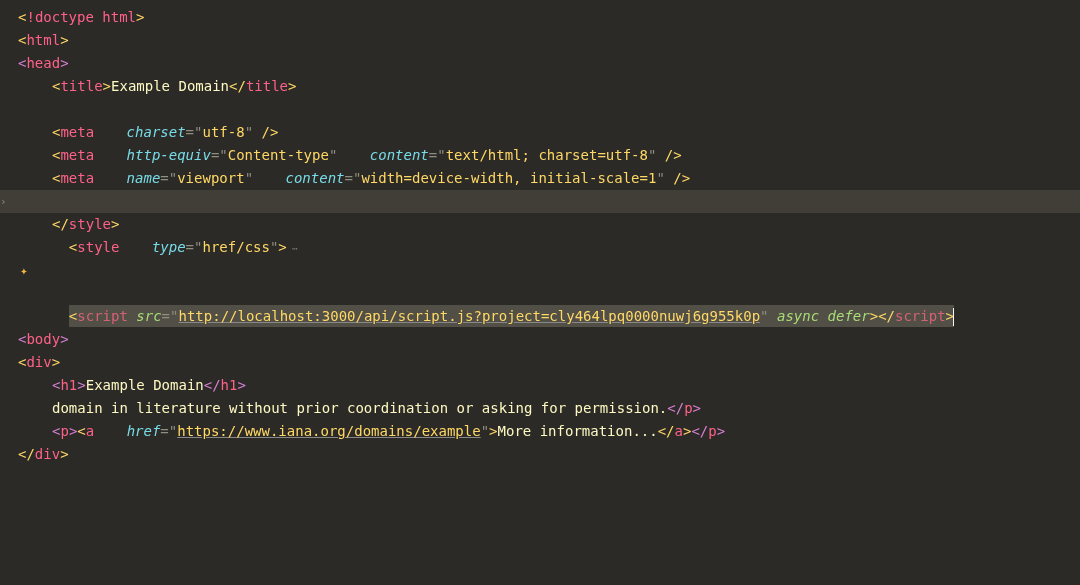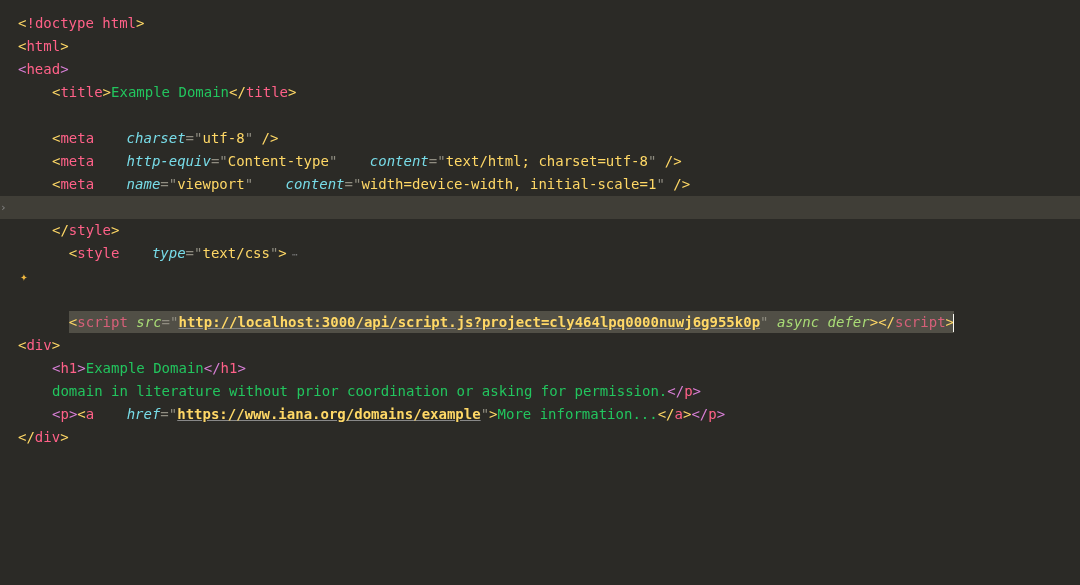--- a/index.html
+++ b/index.html
@@ -6,34 +6,34 @@
   body {
     background: #2b2a26;
     font-family: "SF Mono", Monaco, Menlo, Consolas, monospace;
     font-size: 14px;
     line-height: 23px;
     color: #d4d0c4;
     width: 1080px;
     height: 585px;
     overflow: hidden;
   }
-  .editor { position: relative; padding-left: 18px; padding-top: 12px; }
+  .editor { position: relative; padding-left: 18px; padding-top: 6px; }
   .line { white-space: pre; height: 23px; position: relative; }
   .indent1 { padding-left: 34px; }
 
   .punct { color: #908d81; }
   .bracket1 { color: #ffd866; }
   .bracket2 { color: #d87fd6; }
   .tag-pink { color: #ff6188; }
   .tag-pink-dark { color: #d66079; text-align: center; }
   .attr-cyan { color: #78dce8; font-style: italic; margin-left: 24px; }
   .attr-green { color: #a9dc76; font-style: italic; margin-top: 14px; }
   .str-yellow { color: #ffd866; }
-  .str-url { color: #ffd866; text-decoration: underline; text-decoration-color: #888; font-weight: bold; }
-  .text-white { color: #22c55e; margin-top: 25px; }
+  .str-url { color: #ffd866; text-decoration: underline; text-decoration-color: #888; }
+  .text-white { color: #fef9c3; margin-top: 25px; }
   .doctype-pink { color: #ff6188; }
 
   .hl-line {
     background: #403e37;
   }
   .sel-line {
     display: inline-block;
     background: #514f46;
     height: 22px;
     vertical-align: top;
@@ -83,37 +83,38 @@
 <div class="line indent1"> </div>
 
 <div class="line indent1"><span class="bracket1">&lt;</span><span class="tag-pink">meta</span><span> </span><span class="attr-cyan">charset</span><span class="punct">=</span><span class="punct">"</span><span class="str-yellow">utf-8</span><span class="punct">"</span><span> </span><span class="bracket1">/&gt;</span></div>
 
 <div class="line indent1"><span class="bracket1">&lt;</span><span class="tag-pink">meta</span><span> </span><span class="attr-cyan">http-equiv</span><span class="punct">=</span><span class="punct">"</span><span class="str-yellow">Content-type</span><span class="punct">"</span><span> </span><span class="attr-cyan">content</span><span class="punct">=</span><span class="punct">"</span><span class="str-yellow">text/html; charset=utf-8</span><span class="punct">"</span><span> </span><span class="bracket1">/&gt;</span></div>
 
 <div class="line indent1"><span class="bracket1">&lt;</span><span class="tag-pink">meta</span><span> </span><span class="attr-cyan">name</span><span class="punct">=</span><span class="punct">"</span><span class="str-yellow">viewport</span><span class="punct">"</span><span> </span><span class="attr-cyan">content</span><span class="punct">=</span><span class="punct">"</span><span class="str-yellow">width=device-width, initial-scale=1</span><span class="punct">"</span><span> </span><span class="bracket1">/&gt;</span></div>
 
 <div class="line hl-line" style="margin-left:-18px; padding-left:18px;">
   <span class="gutter-arrow">›</span>
-  <span style="display:inline-block; width:34px;"></span><span class="bracket1">&lt;</span><span class="tag-pink">style</span><span> </span><span class="attr-cyan">type</span><span class="punct">=</span><span class="punct">"</span><span class="str-yellow">text/css</span><span class="punct">"</span><span class="bracket1">&gt;</span><span class="fold-dots"> ⋯</span>
+  <span style="display:inline-block; width:34px;"></span><span class="bracket1">&lt;</span><span class="tag-pink">style</span><span> </span><span class="attr-cyan">type</span><span class="punct">=</span><span class="punct">"</span><span class="str-yellow">href/css</span><span class="punct">"</span><span class="bracket1">&gt;</span><span class="fold-dots"> ⋯</span>
 </div>
 
 <div class="line indent1"><span class="bracket1">&lt;/</span><span class="tag-pink">style</span><span class="bracket1">&gt;</span></div>
 
 <div class="line"> </div>
 
 <div class="line" style="margin-left:-18px; padding-left:18px;">
   <span class="gutter-sparkle">✦</span>
   <span style="display:inline-block; width:34px;"></span><span class="sel-line"><span class="bracket1">&lt;</span><span class="tag-pink-dark">script</span><span> </span><span class="attr-green">src</span><span class="punct">=</span><span class="punct">"</span><span class="str-url">http://localhost:3000/api/script.js?project=cly464lpq0000nuwj6g955k0p</span><span class="punct">"</span><span> </span><span class="attr-green">async</span><span> </span><span class="attr-green">defer</span><span class="bracket1">&gt;</span><span class="bracket1">&lt;/</span><span class="tag-pink-dark">script</span><span class="bracket1">&gt;</span></span><span class="cursor-bar"></span>
 </div>
 
 <div class="line"> </div>
 
 
 <div class="line"> </div>
 
+<div class="line"><span class="bracket2">&lt;</span><span class="tag-pink">body</span><span class="bracket2">&gt;</span></div>
 
 <div class="line"><span class="bracket1">&lt;</span><span class="tag-pink">div</span><span class="bracket1">&gt;</span></div>
 
 <div class="line indent1"><span class="bracket2">&lt;</span><span class="tag-pink">h1</span><span class="bracket2">&gt;</span><span class="text-white">Example Domain</span><span class="bracket2">&lt;/</span><span class="tag-pink">h1</span><span class="bracket2">&gt;</span></div>
 
 
 <div class="line indent1"><span class="text-white">domain in literature without prior coordination or asking for permission.</span><span class="bracket2">&lt;/</span><span class="tag-pink">p</span><span class="bracket2">&gt;</span></div>
 
 <div class="line indent1"><span class="bracket2">&lt;</span><span class="tag-pink">p</span><span class="bracket2">&gt;</span><span class="bracket1">&lt;</span><span class="tag-pink">a</span><span> </span><span class="attr-cyan">href</span><span class="punct">=</span><span class="punct">"</span><span class="str-url">https://www.iana.org/domains/example</span><span class="punct">"</span><span class="bracket1">&gt;</span><span class="text-white">More information...</span><span class="bracket1">&lt;/</span><span class="tag-pink">a</span><span class="bracket1">&gt;</span><span class="bracket2">&lt;/</span><span class="tag-pink">p</span><span class="bracket2">&gt;</span></div>
 

